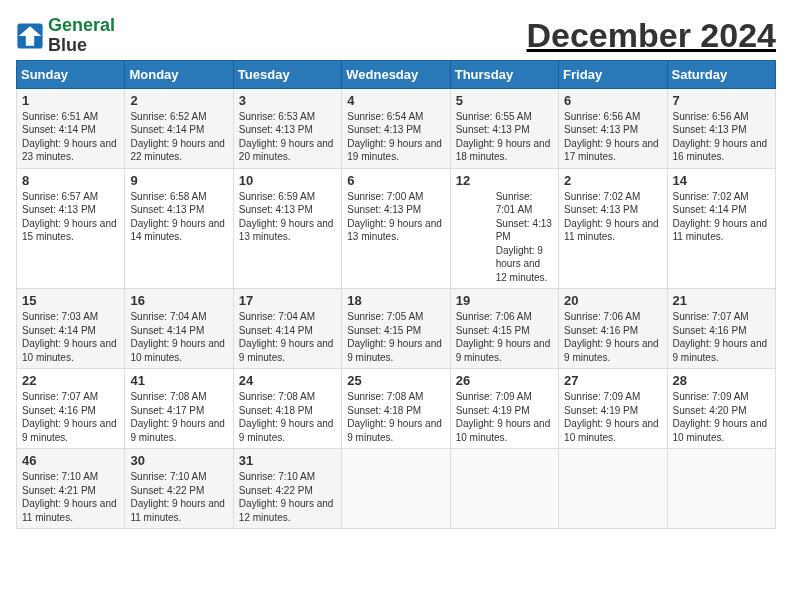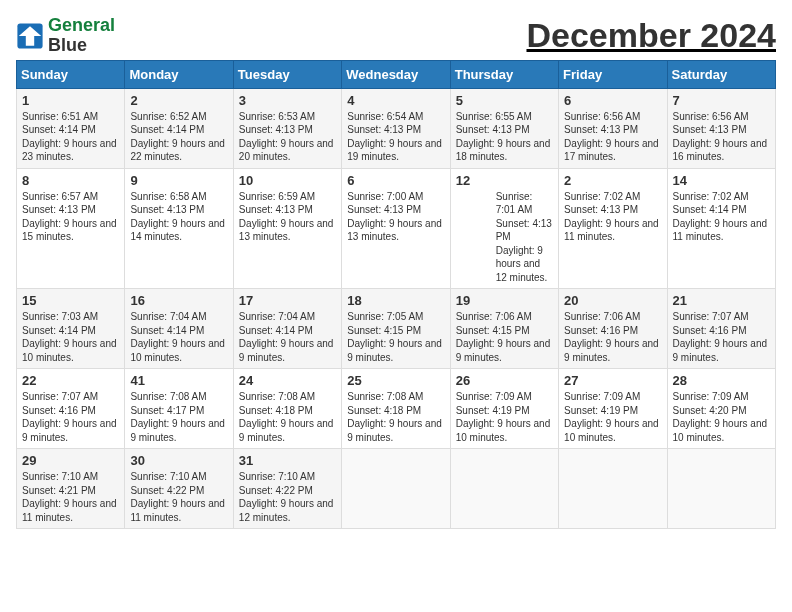--- a/index.html
+++ b/index.html
@@ -295,21 +295,21 @@
         </td>
         <td>
           <span class="day-num">28</span>
           <div class="day-info" style="white-space: pre-line;">Sunrise: 7:09 AM
 Sunset: 4:20 PM
 Daylight: 9 hours and 10 minutes.</div>
         </td>
       </tr>
       <tr>
         <td>
-          <span class="day-num">29</span>
+          <span class="day-num">46</span>
           <div class="day-info" style="white-space: pre-line;">Sunrise: 7:10 AM
 Sunset: 4:21 PM
 Daylight: 9 hours and 11 minutes.</div>
         </td>
         <td>
           <span class="day-num">30</span>
           <div class="day-info" style="white-space: pre-line;">Sunrise: 7:10 AM
 Sunset: 4:22 PM
 Daylight: 9 hours and 11 minutes.</div>
         </td>

